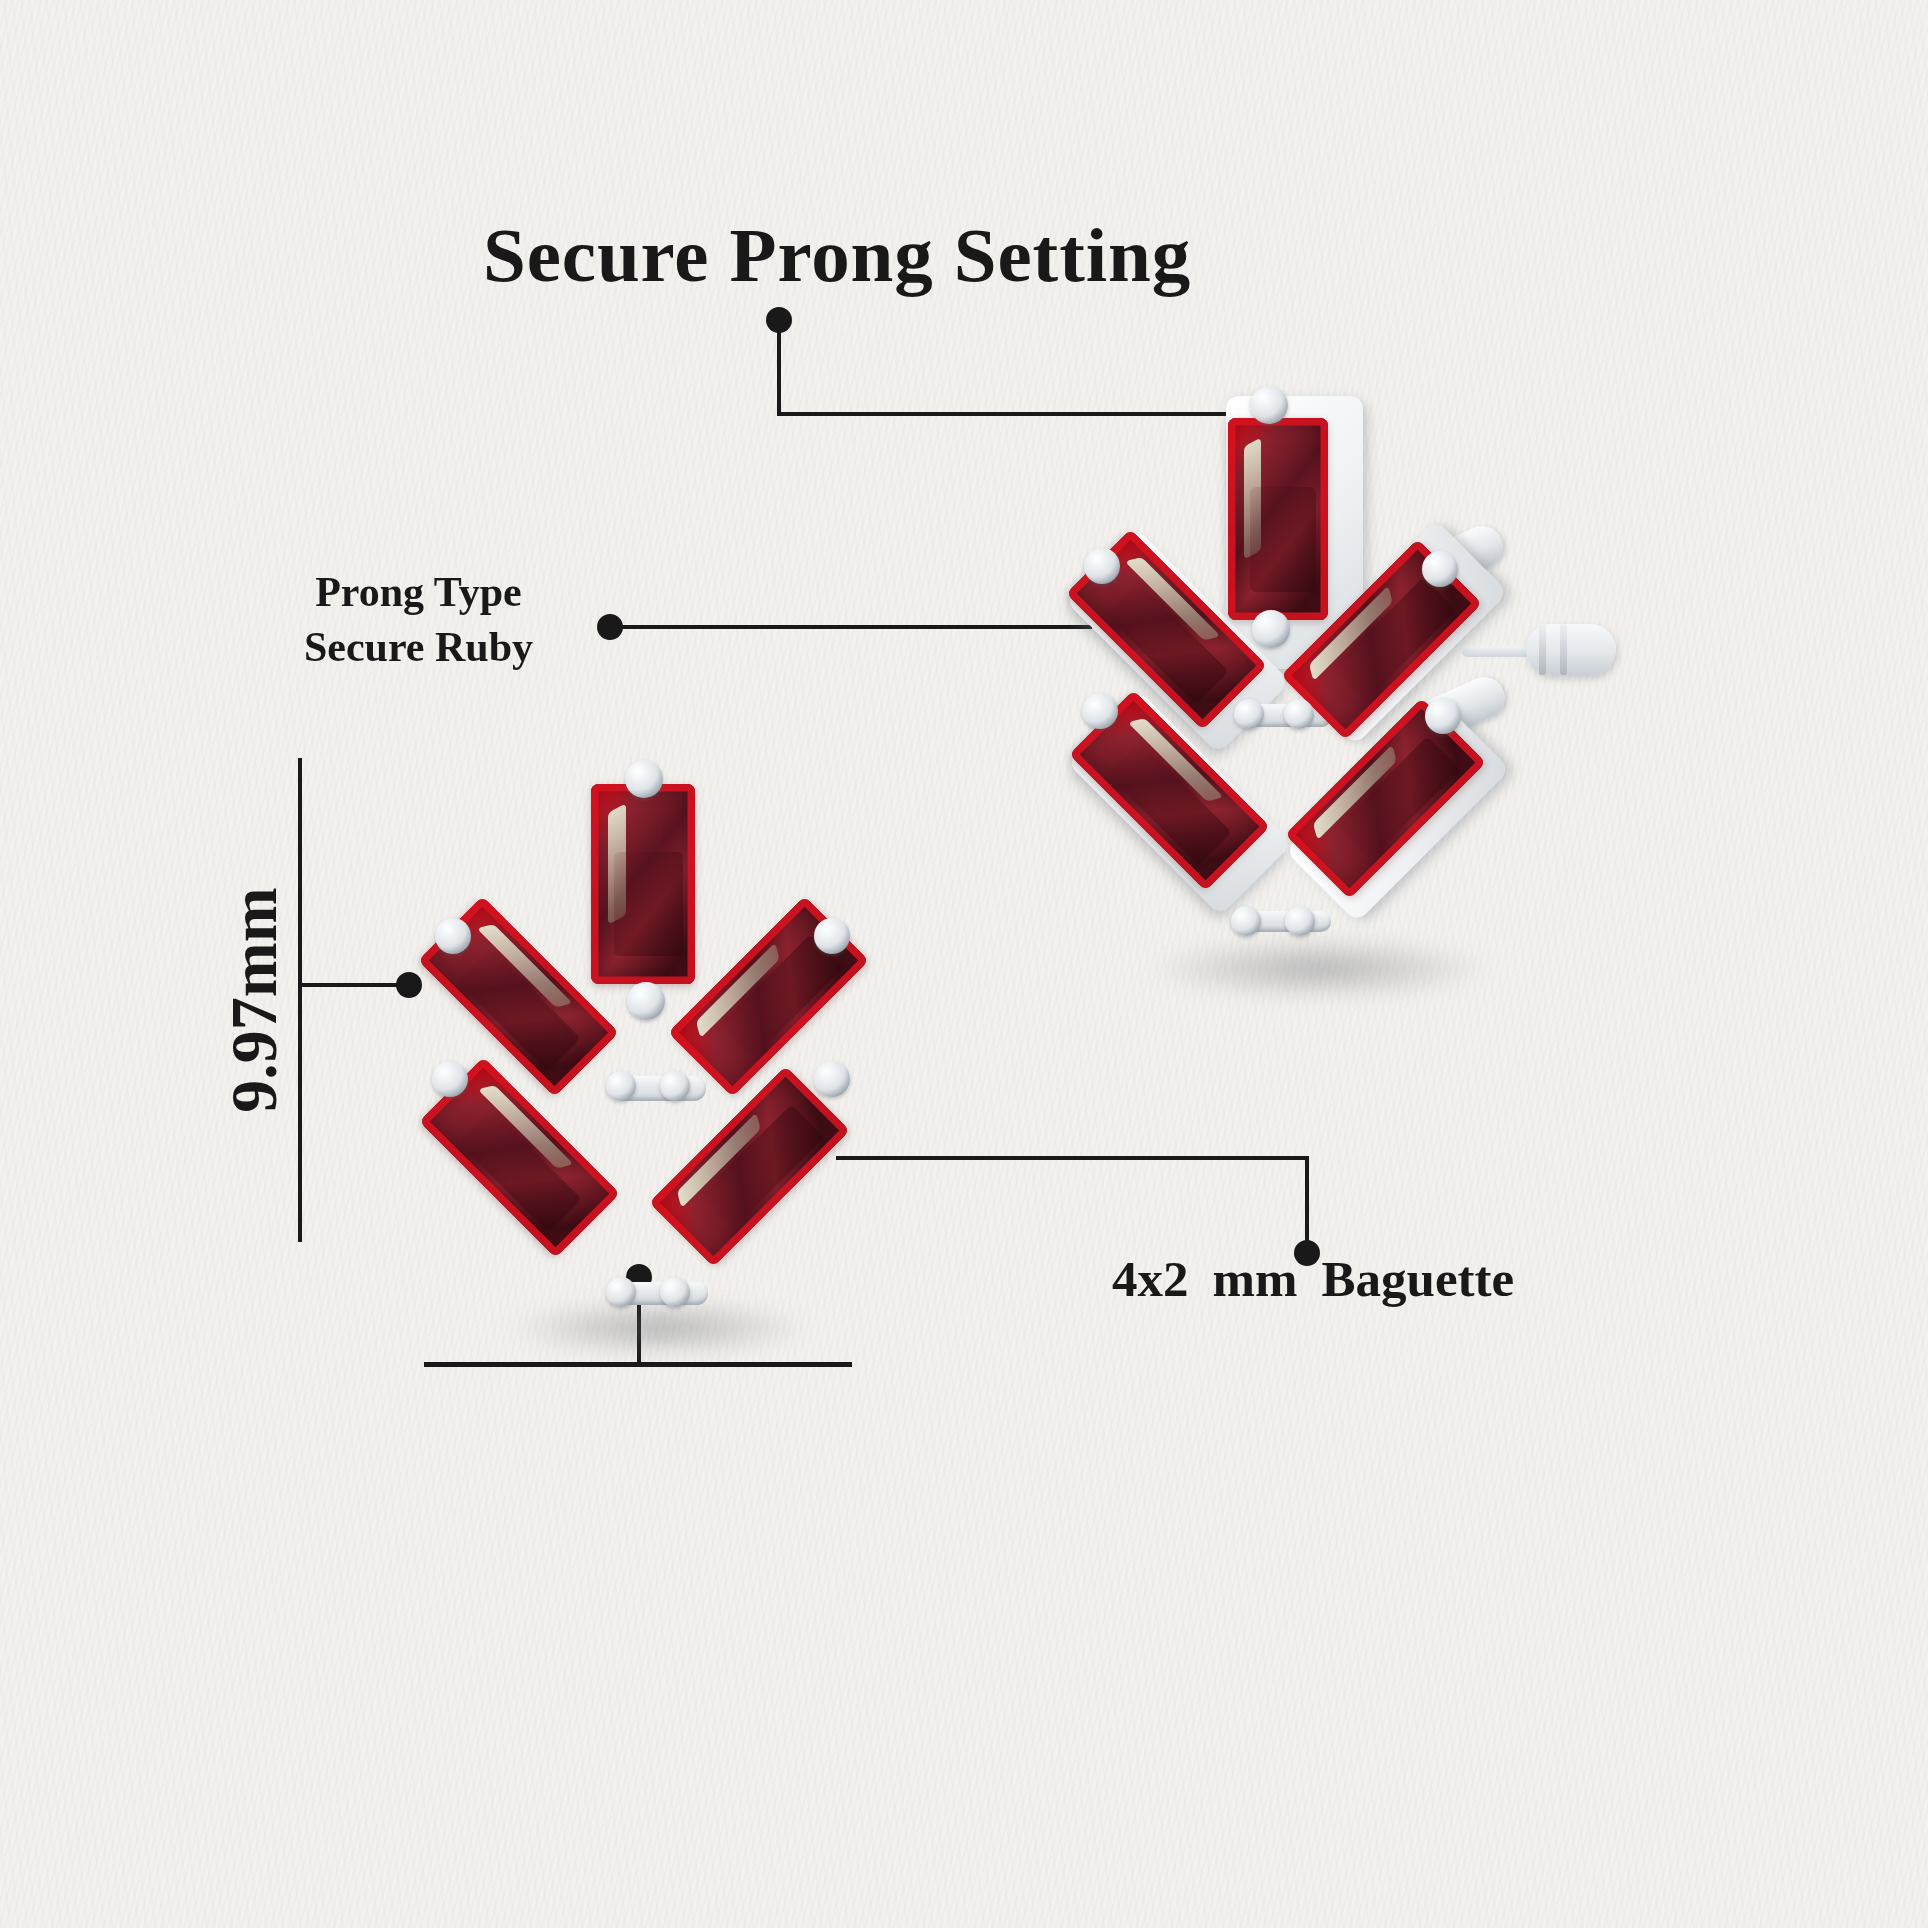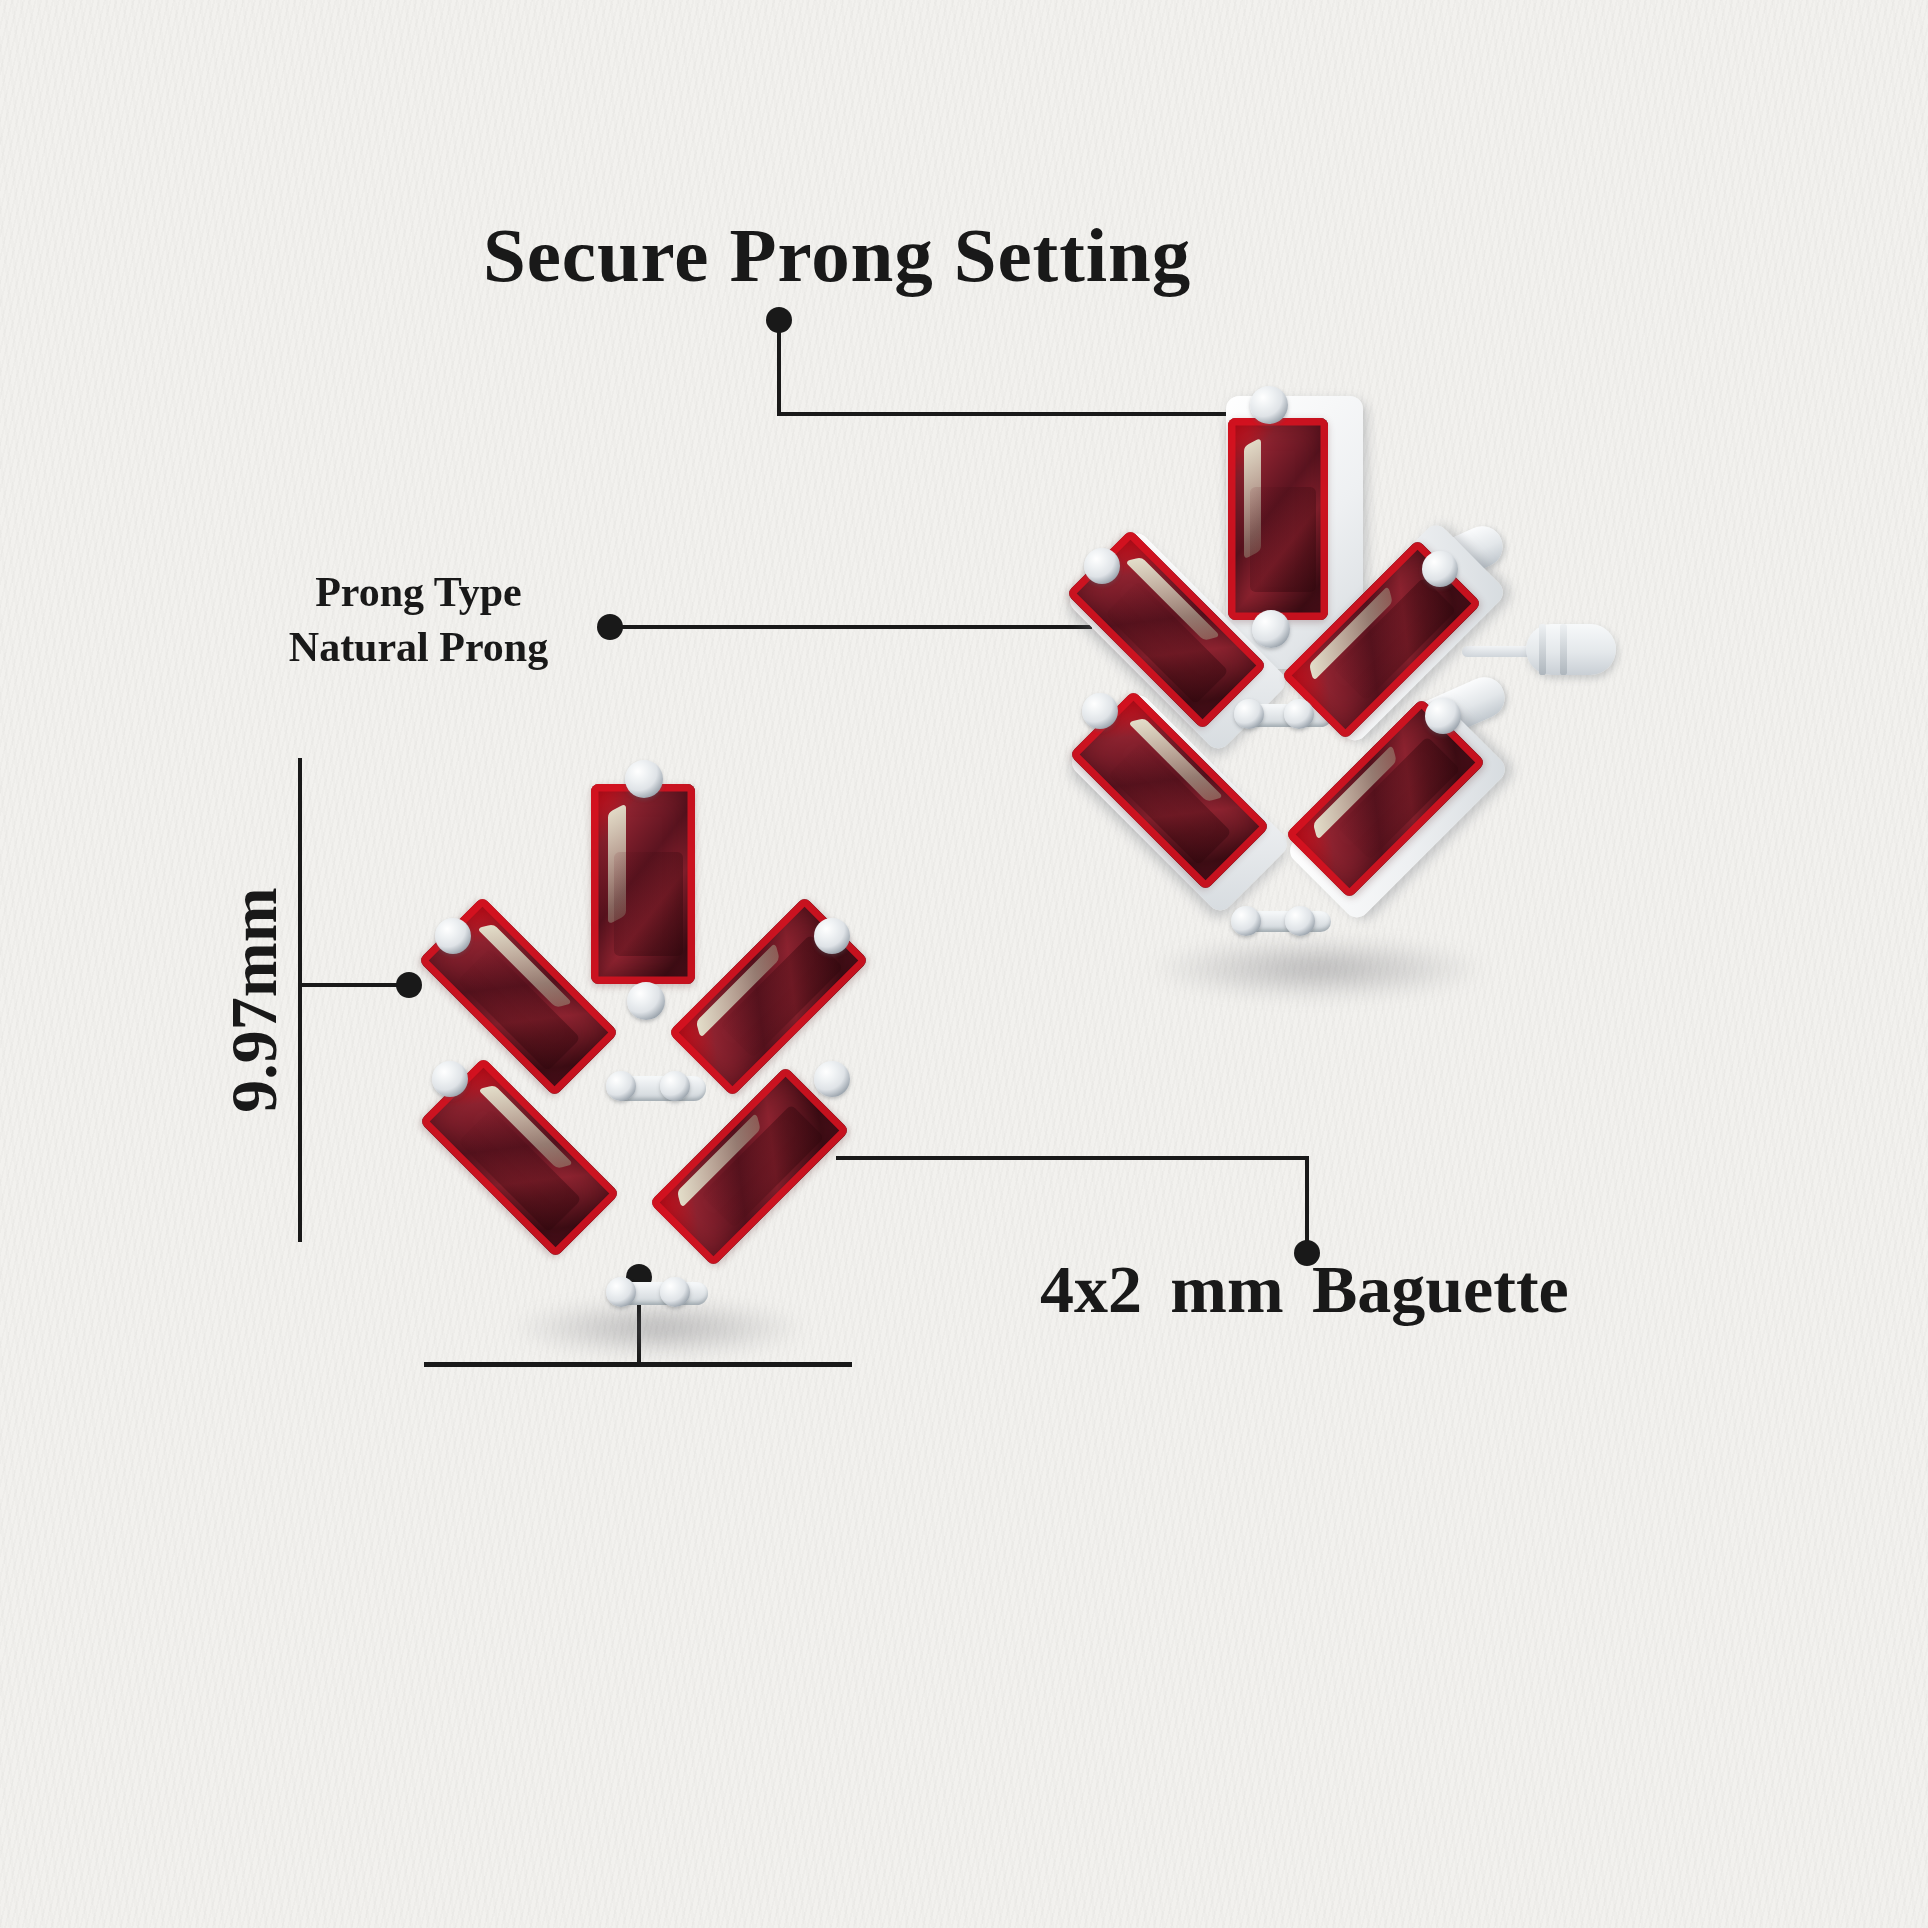--- a/index.html
+++ b/index.html
@@ -11,21 +11,21 @@
       repeating-linear-gradient(84deg, rgba(60,60,55,0.016) 0 2.8px, rgba(255,255,255,0) 2.8px 8.5px);}
   
   .annotations{position:absolute;inset:0;z-index:2;color:var(--ink,#191919);}
   .lbl{position:absolute;font-weight:700;color:var(--ink,#191919);}
   .hline,.vline{position:absolute;background:var(--ink,#191919);}
   .dot{position:absolute;width:26px;height:26px;border-radius:50%;background:var(--ink,#191919);}
   .title{left:483px;top:211px;width:659px;text-align:center;font-size:77px;letter-spacing:0.9px;white-space:nowrap;}
   .stonetype{left:221px;top:565px;width:395px;text-align:center;font-size:42px;line-height:1.32;}
   .dim-h-label{left:254px;top:1000px;transform:translate(-50%,-50%) rotate(-90deg);font-size:66px;white-space:nowrap;}
   .dim-w-label{left:424px;top:1373px;width:452px;text-align:center;font-size:68px;white-space:nowrap;}
-  .size-label{left:1040px;top:1250px;font-size:68px;white-space:nowrap;word-spacing:11.3px;}
+  .size-label{left:1112px;top:1250px;font-size:51px;white-space:nowrap;word-spacing:11.3px;}
   
   .earring{position:absolute;z-index:3;}
   .earring-left{left:414px;top:753px;width:471px;height:603px;}
   .earring-right{left:1036px;top:377px;width:621px;height:640px;}
   .soft-shadow{position:absolute;z-index:0;filter:blur(8.5px);
     background:radial-gradient(50% 50% at 50% 50%, rgba(100,100,106,0.40) 0%, rgba(100,100,106,0) 72%);}
   .stone{position:absolute;z-index:3;border-radius:7.5px;
     background:linear-gradient(128deg, var(--ruby-bright) 0%, var(--ruby-bright) 7%, var(--ruby-mid) 22%, var(--ruby-dark) 45%, var(--ruby-mid) 62%, var(--ruby-deep) 86%, var(--ruby-dark) 100%);
     box-shadow: inset 0 0 0 7.5px rgba(216,18,32,0.88), inset 0 0 28px rgba(30,4,8,0.6), 0 2.8px 7.5px rgba(90,40,45,0.25);}
   .stone::before{content:"";position:absolute;left:12%;top:13%;width:58%;height:17%;border-radius:4.7px;
@@ -64,21 +64,21 @@
 
   <div class="annotations">
 
     <div class="lbl title">Secure Prong Setting</div>
     <div class="dot" style="left:766px;top:307px;"></div>
     <div class="vline" style="left:777px;top:328px;width:3.8px;height:87px;"></div>
     <div class="hline" style="left:777px;top:412px;width:468px;height:3.8px;"></div>
 
     <div class="lbl stonetype">
       <div>Prong Type</div>
-      <div>Natural Prong</div>
+      <div>Secure Ruby</div>
     </div>
     <div class="dot" style="left:597px;top:614px;"></div>
     <div class="hline" style="left:621px;top:625px;width:471px;height:3.8px;"></div>
 
     <div class="vline" style="left:298px;top:758px;width:3.8px;height:484px;"></div>
     <div class="hline" style="left:300px;top:983px;width:98px;height:3.8px;"></div>
     <div class="dot" style="left:396px;top:972px;"></div>
     <div class="lbl dim-h-label">9.97mm</div>
 
     <div class="dot" style="left:626px;top:1264px;"></div>

